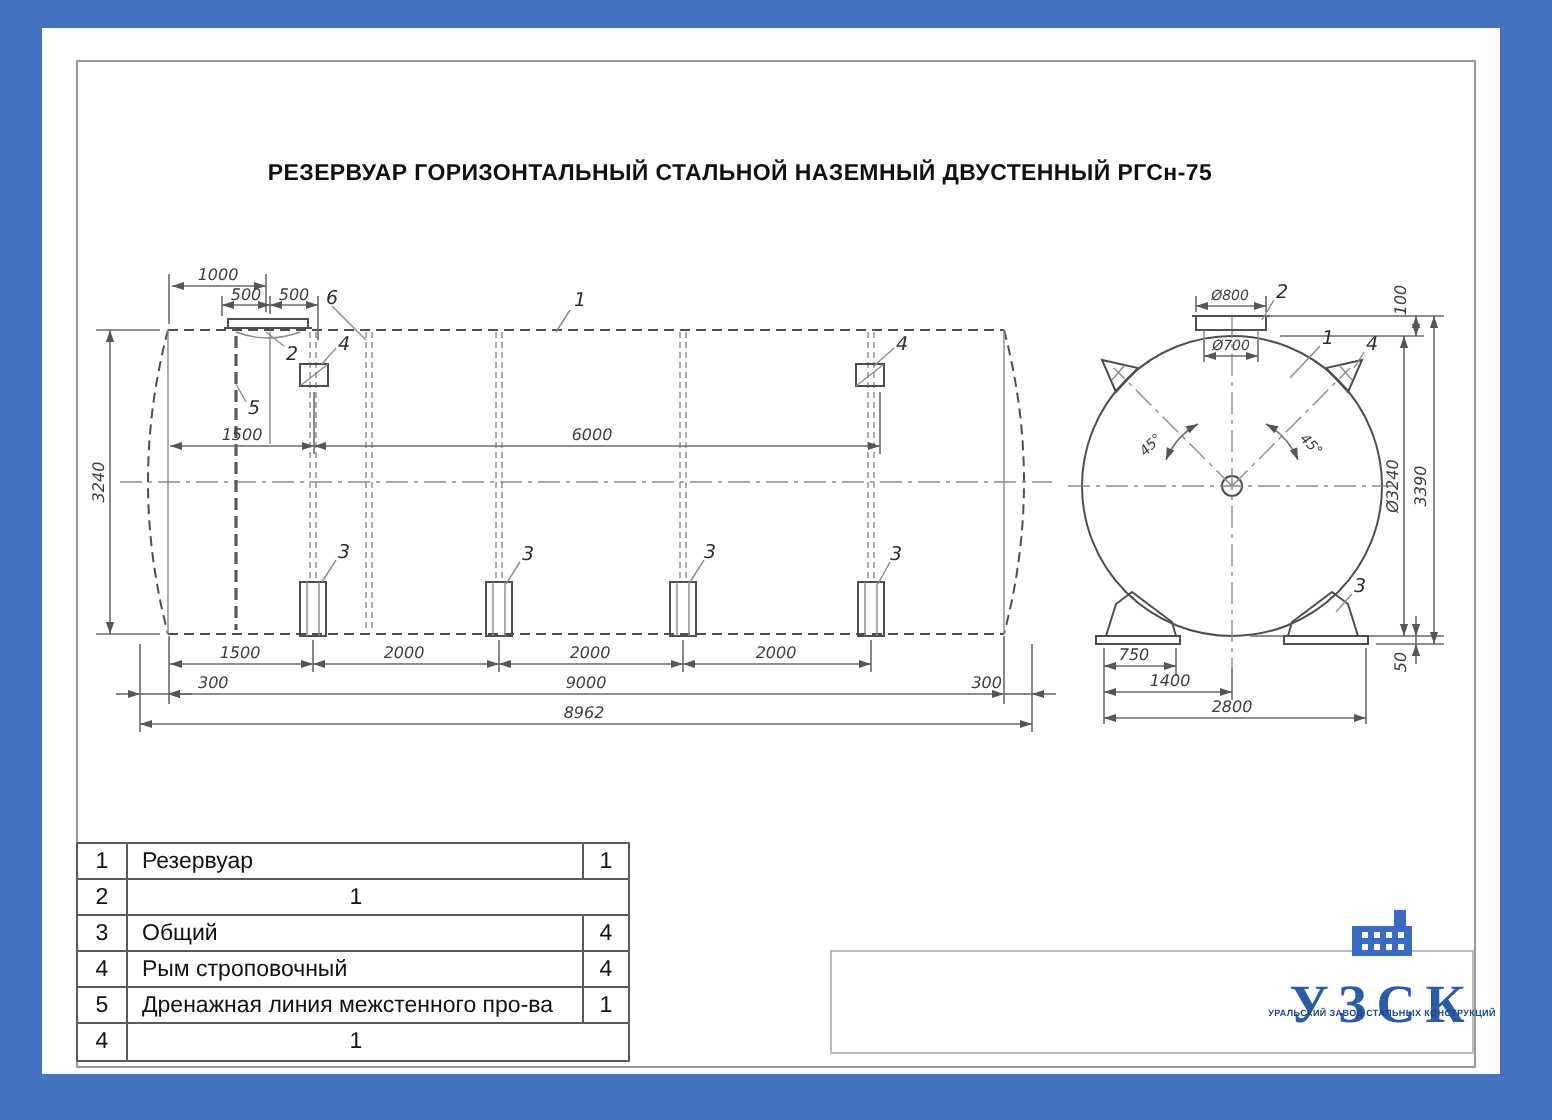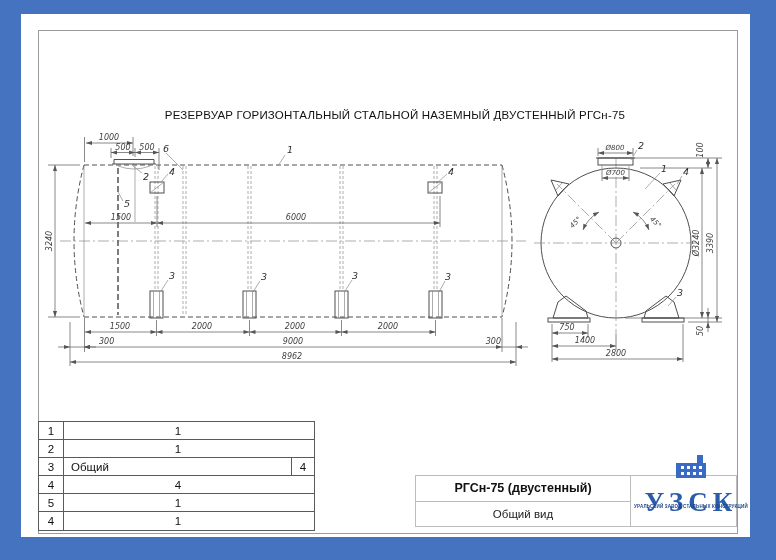--- a/index.html
+++ b/index.html
@@ -1,21 +1,21 @@
 <!DOCTYPE html>
 <html><head>
 <meta charset="utf-8">
 <style>
   html,body{margin:0;padding:0;}
   body{width:776px;height:560px;position:relative;background:#4673c0;overflow:hidden;
        font-family:"Liberation Sans",sans-serif;}
   .page{position:absolute;left:21px;top:14px;width:729px;height:523px;background:#ffffff;}
   .frame{position:absolute;left:38px;top:30px;width:698px;height:502px;border:1px solid #9a9a9a;}
-  .sheet-title{position:absolute;left:46px;top:81px;width:698px;text-align:center;
-       font-size:11.5px;font-weight:normal;color:#111;letter-spacing:.2px;margin-top:28px;}
+  .sheet-title{position:absolute;left:21px;top:81px;width:698px;text-align:center;
+       font-size:11.5px;font-weight:bold;color:#111;letter-spacing:.2px;}
   svg.draw{position:absolute;left:0;top:0;width:776px;height:560px;}
   .ln{stroke:#4f4f4f;stroke-width:1;fill:none;}
   .thin{stroke:#8a8a8a;stroke-width:.7;fill:none;}
   .dimln{stroke:#6b6b6b;stroke-width:.8;fill:none;}
   .dashed{stroke-dasharray:5,3;}
   .dash2{stroke-dasharray:3,2;}
   .cdot{stroke-dasharray:11,3,2,3;}
   .dim{font-family:"DejaVu Sans",sans-serif;font-style:italic;font-size:8px;fill:#3e3e3e;}
   .dimsm{font-family:"DejaVu Sans",sans-serif;font-style:italic;font-size:7px;fill:#3e3e3e;}
   .co{font-family:"DejaVu Sans",sans-serif;font-style:italic;font-size:9.5px;fill:#2e2e2e;}
@@ -247,50 +247,49 @@
       <text class="co" x="683" y="175">4</text>
       <path class="thin" d="M668,306 L676,297"></path>
       <text class="co" x="677" y="296">3</text>
     </g>
   </g>
 </svg>
 
 <div class="pt">
   <div class="pt-row">
     <div class="pt-c pt-num">1</div>
+    <div class="pt-c pt-name">Резервуар</div>
     <div class="pt-c pt-qty">1</div>
   </div>
   <div class="pt-row">
     <div class="pt-c pt-num">2</div>
     <div class="pt-c pt-qty">1</div>
   </div>
   <div class="pt-row">
     <div class="pt-c pt-num">3</div>
     <div class="pt-c pt-name">Общий</div>
     <div class="pt-c pt-qty">4</div>
   </div>
   <div class="pt-row">
     <div class="pt-c pt-num">4</div>
+    <div class="pt-c pt-name">Рым строповочный</div>
     <div class="pt-c pt-qty">4</div>
   </div>
   <div class="pt-row">
     <div class="pt-c pt-num">5</div>
+    <div class="pt-c pt-name">Дренажная линия межстенного про-ва</div>
     <div class="pt-c pt-qty">1</div>
   </div>
   <div class="pt-row">
     <div class="pt-c pt-num">4</div>
     <div class="pt-c pt-qty">1</div>
   </div>
 </div>
 
 <div class="tb">
-  <div class="tb-left">
-    <div class="tb-model">РГСн-75 (двустенный)</div>
-    <div class="tb-view">Общий вид</div>
-  </div>
   <div class="tb-right"></div>
 </div>
 
 <div class="logo">
   <svg class="logo-icon" width="34" height="23" viewBox="0 0 34 23">
     <rect x="23" y="0" width="6" height="10" fill="#3a6bc4"></rect>
     <rect x="2" y="8" width="30" height="15" fill="#3a6bc4"></rect>
     <rect x="7" y="11" width="3" height="3" fill="#ffffff"></rect>
     <rect x="13" y="11" width="3" height="3" fill="#ffffff"></rect>
     <rect x="19" y="11" width="3" height="3" fill="#ffffff"></rect>

